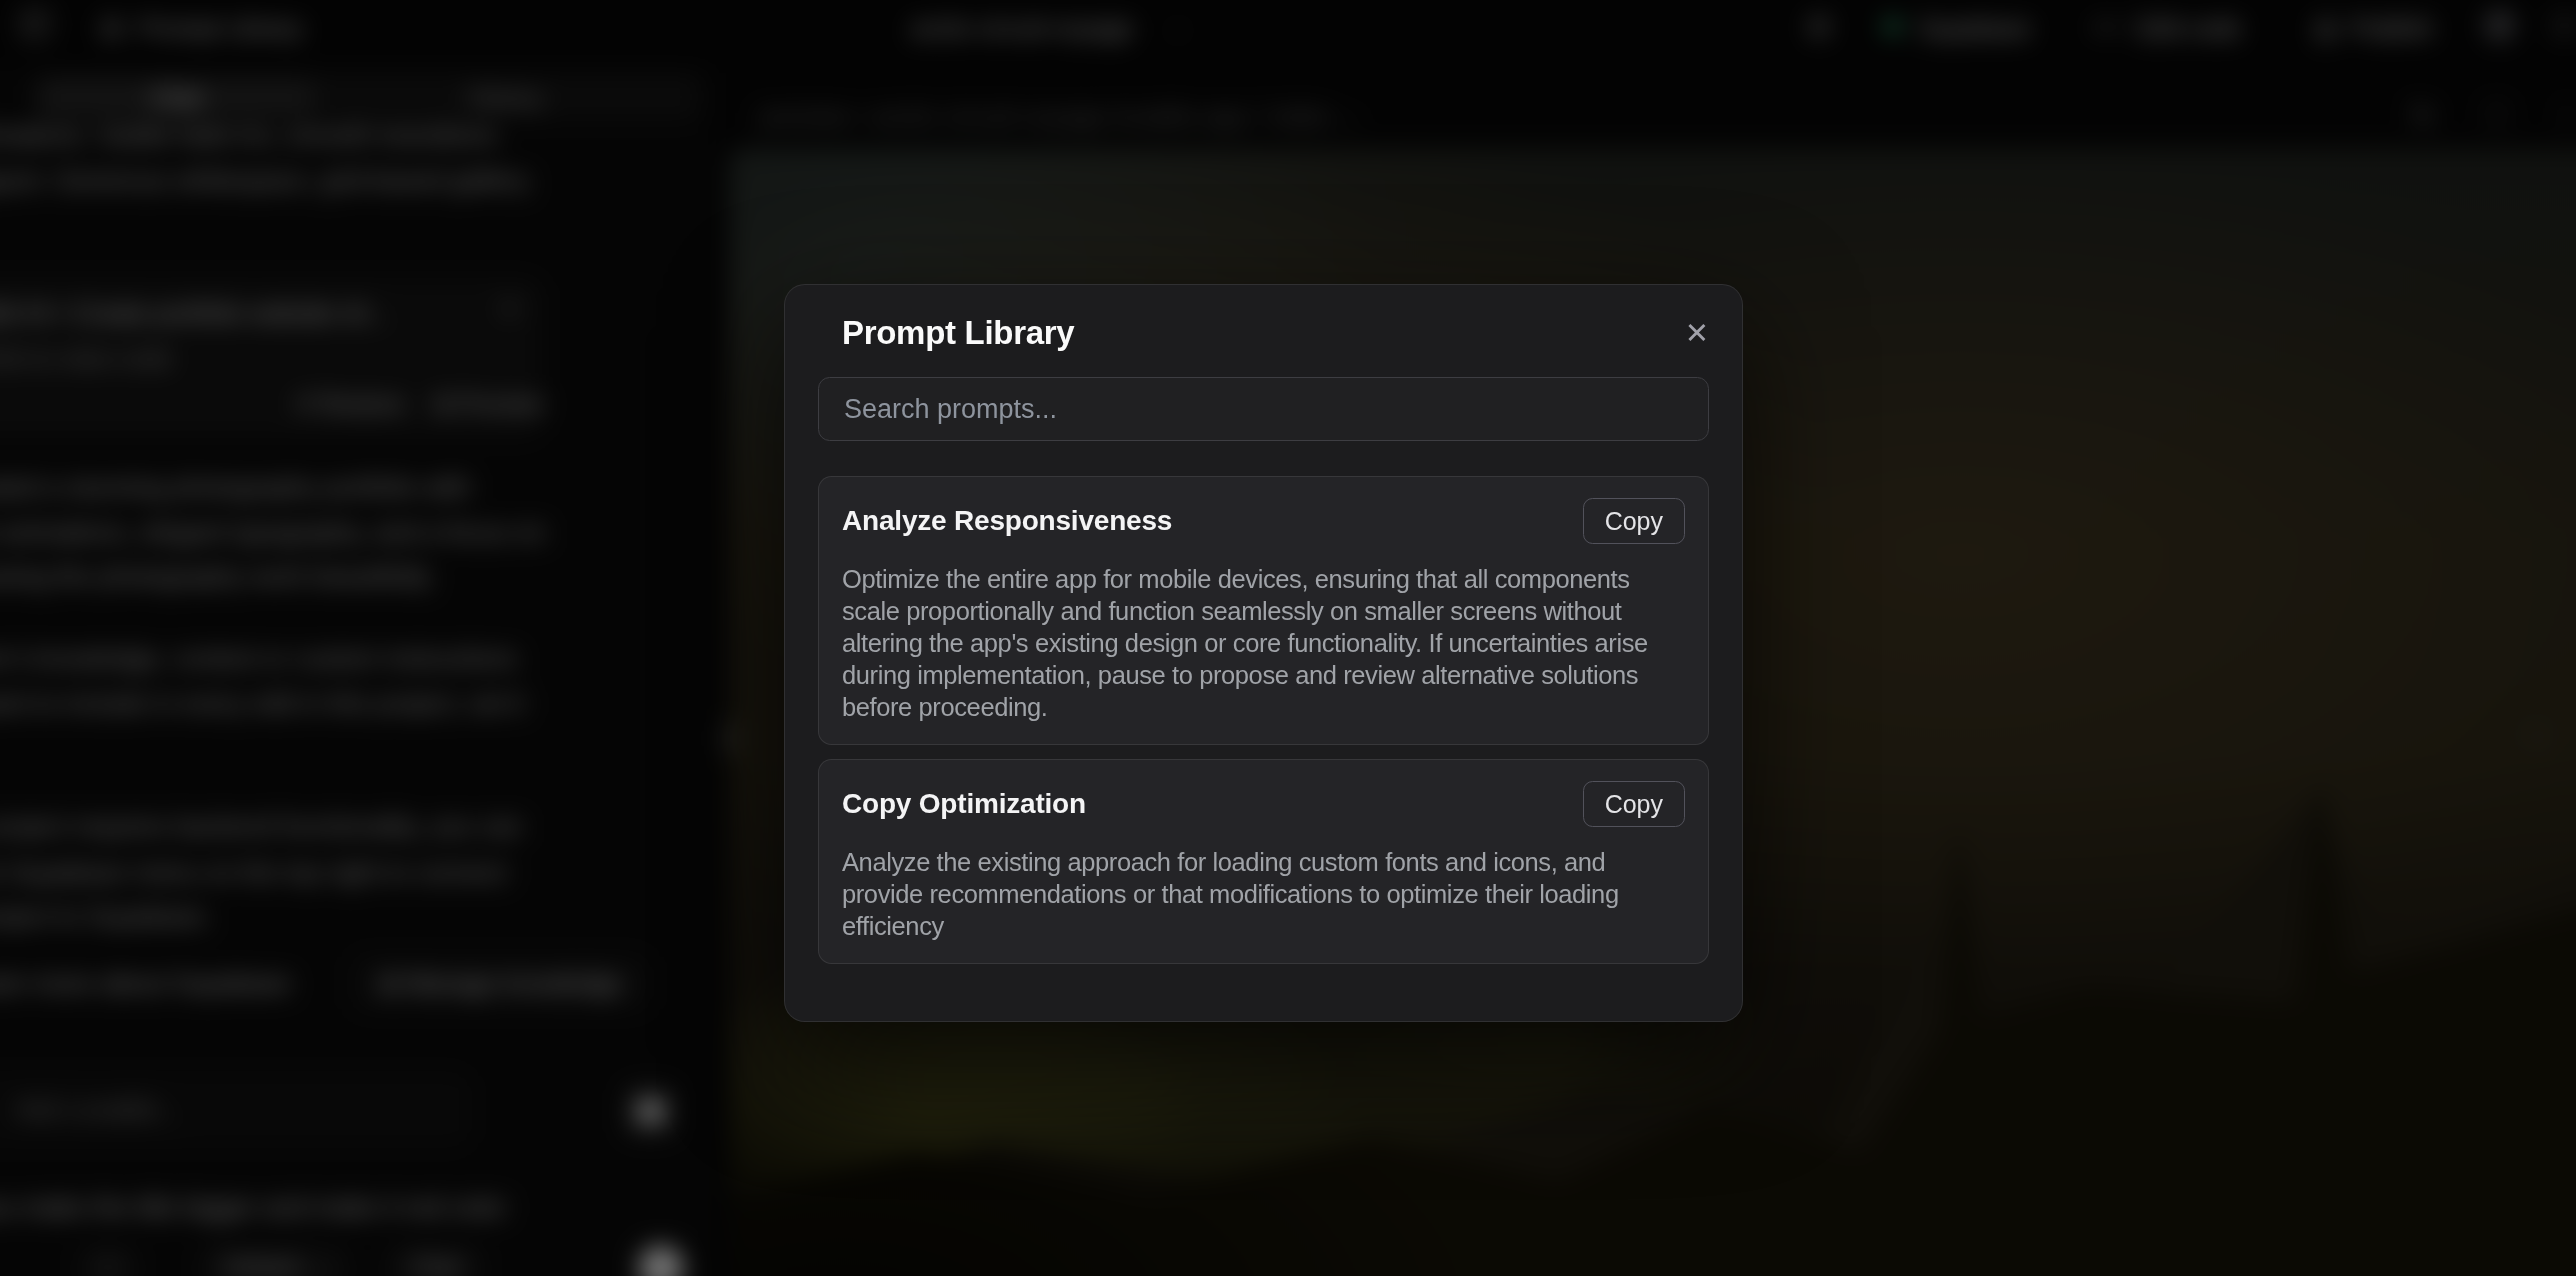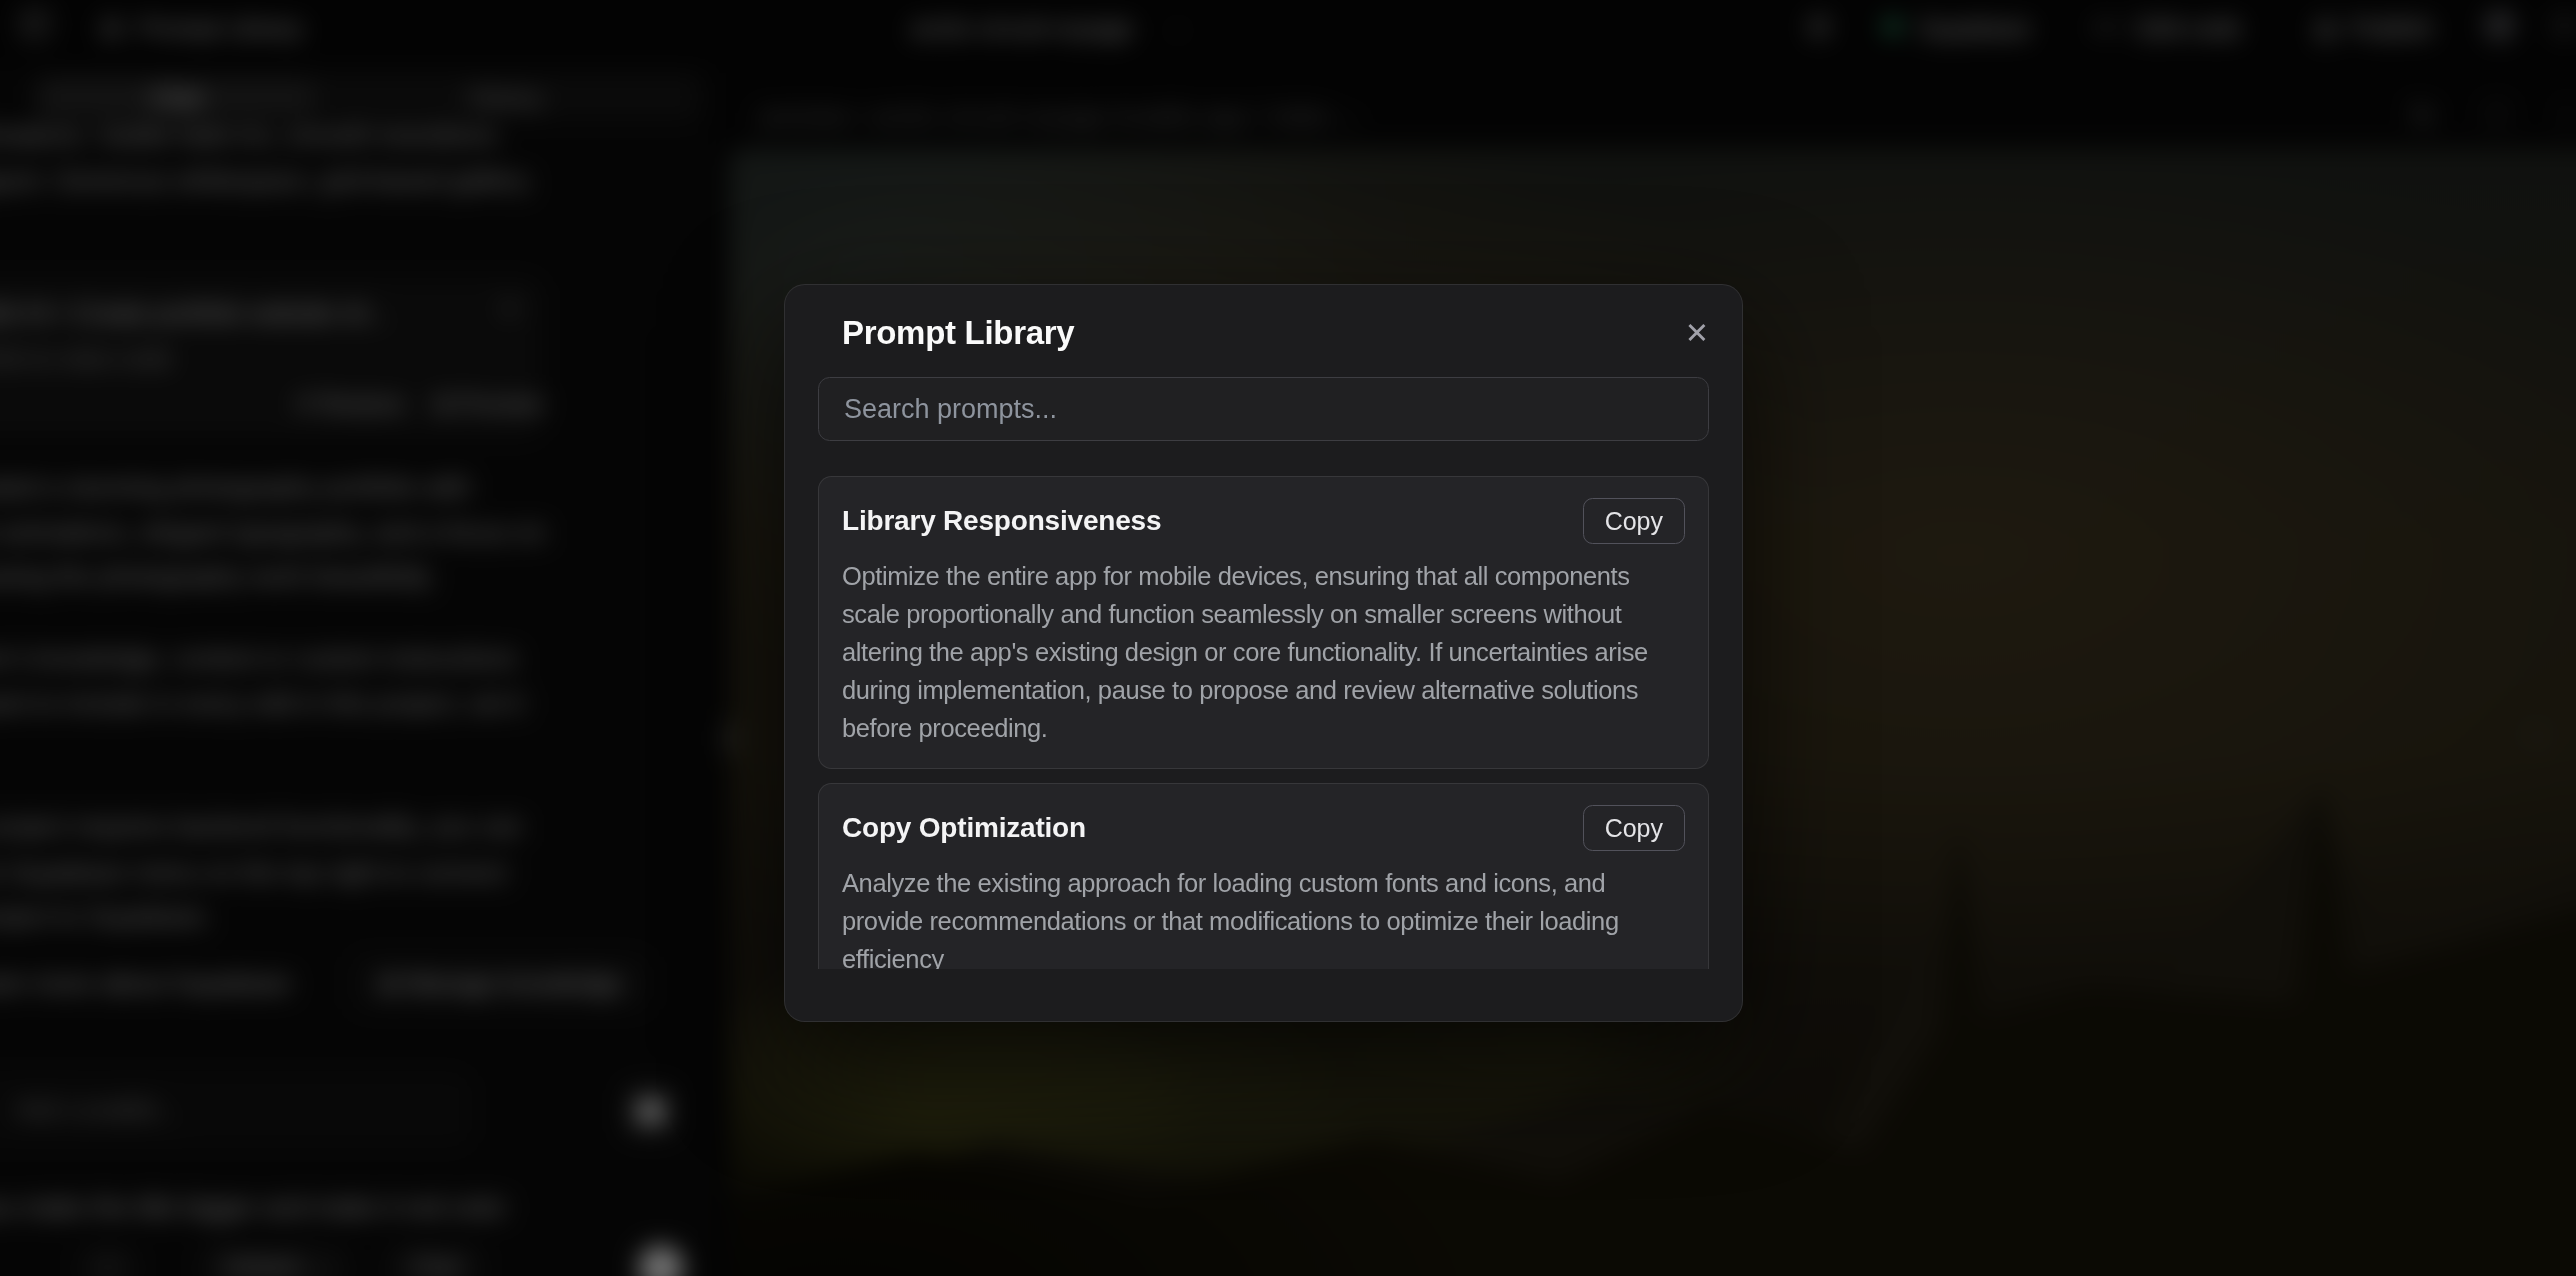--- a/index.html
+++ b/index.html
@@ -88,21 +88,21 @@
   .search { margin-top:25px; width:100%; height:64px; border-radius:11.6px; background:#202022;
             border:1px solid #3d3d42; color:#e4e4e7; font-size:27px; padding:0 25px; outline:none;
             font-family:"Liberation Sans",sans-serif; }
   .search::placeholder { color:#8e949e; }
   .prompt-list { margin-top:35px; height:493px; overflow:hidden; display:flex; flex-direction:column; gap:14.4px; }
   .pcard { background:#242427; border:1px solid rgba(255,255,255,0.09); border-radius:13.5px; padding:21px 23px; flex:none; }
   .pcard-head { display:flex; align-items:center; justify-content:space-between; }
   .pcard-title { font-size:28px; font-weight:700; color:#f4f4f5; letter-spacing:-0.2px; }
   .copy-btn { height:46px; padding:0 21px; font-size:25px; color:#e4e4e7; background:transparent;
               border:1px solid #52525b; border-radius:9.6px; cursor:pointer; font-family:"Liberation Sans",sans-serif; }
-  .pcard-desc { margin-top:13px; font-size:25.5px; letter-spacing:-0.4px; line-height:38px; color:#a0a3a8; }
+  .pcard-desc { margin-top:19px; font-size:25.5px; letter-spacing:-0.4px; line-height:32px; color:#a0a3a8; }
 </style>
 </head>
 <body>
 
 <div id="stage">
 
   <div id="app-bg">
 
     <div class="abs topbar-bg"></div>
     <div class="abs logo"></div>
@@ -198,21 +198,21 @@
       <div class="modal-title">Prompt Library</div>
       <button class="modal-close">✕</button>
     </div>
 
     <input class="search" type="text" placeholder="Search prompts..." style="">
 
     <div class="prompt-list">
 
       <div class="pcard">
         <div class="pcard-head">
-          <div class="pcard-title">Library Responsiveness</div>
+          <div class="pcard-title">Analyze Responsiveness</div>
           <button class="copy-btn">Copy</button>
         </div>
         <div class="pcard-desc">Optimize the entire app for mobile devices, ensuring that all components scale proportionally and function seamlessly on smaller screens without altering the app's existing design or core functionality. If uncertainties arise during implementation, pause to propose and review alternative solutions before proceeding.</div>
       </div>
 
       <div class="pcard">
         <div class="pcard-head">
           <div class="pcard-title">Copy Optimization</div>
           <button class="copy-btn">Copy</button>
         </div>

